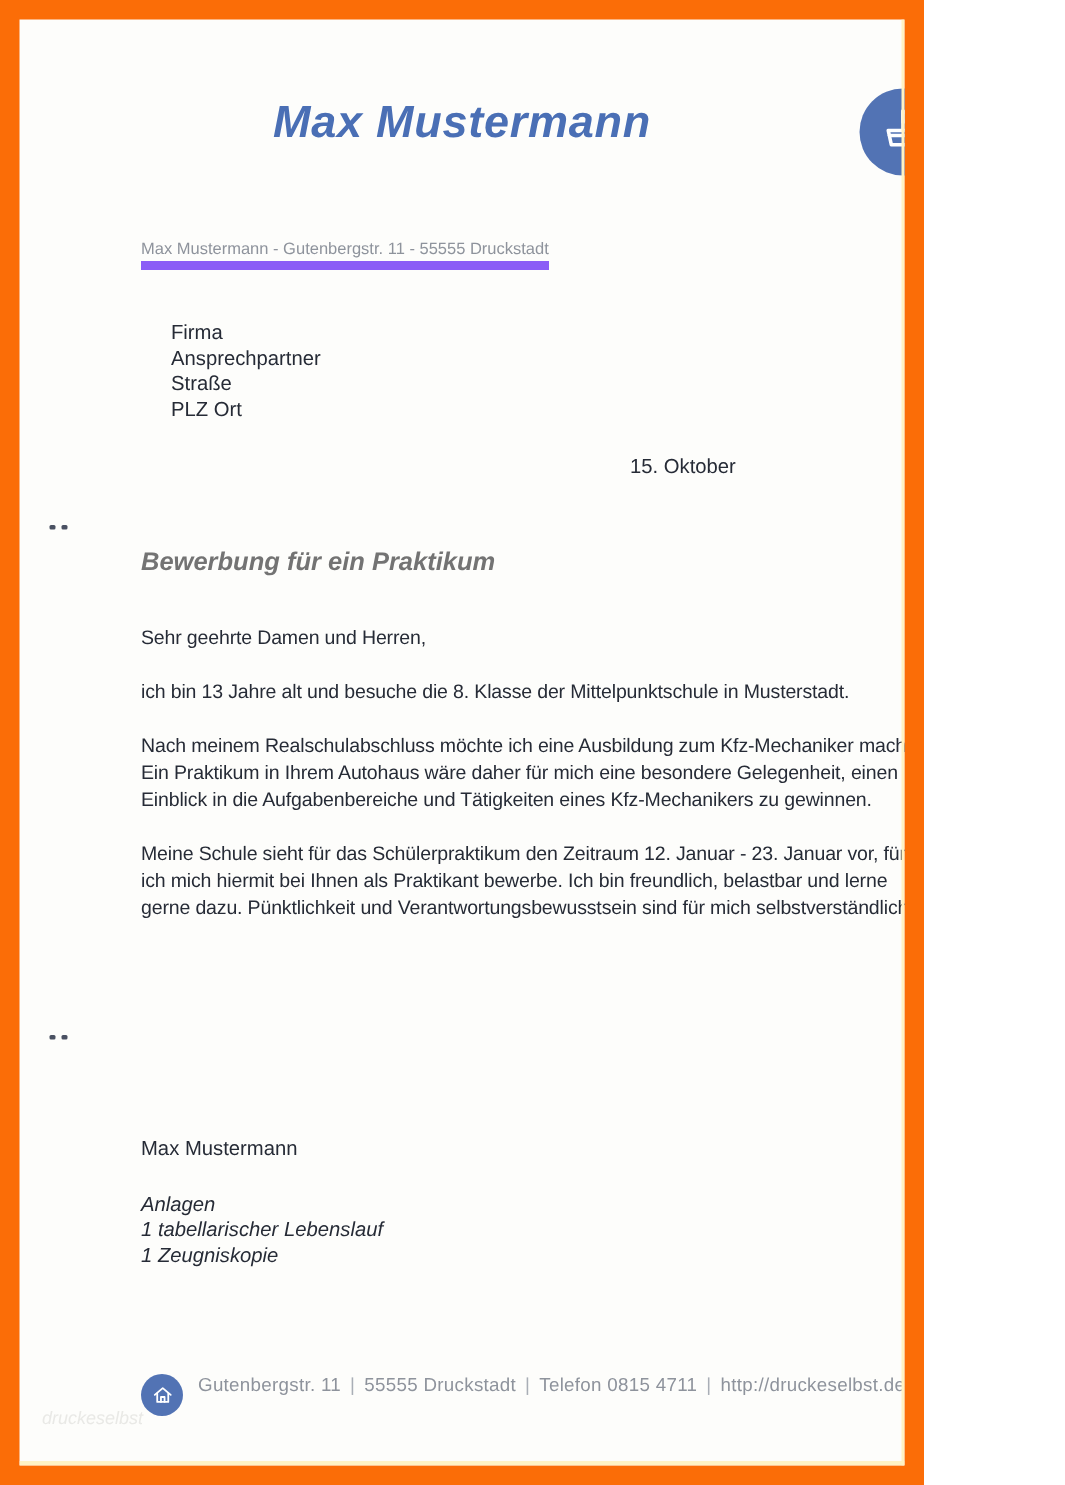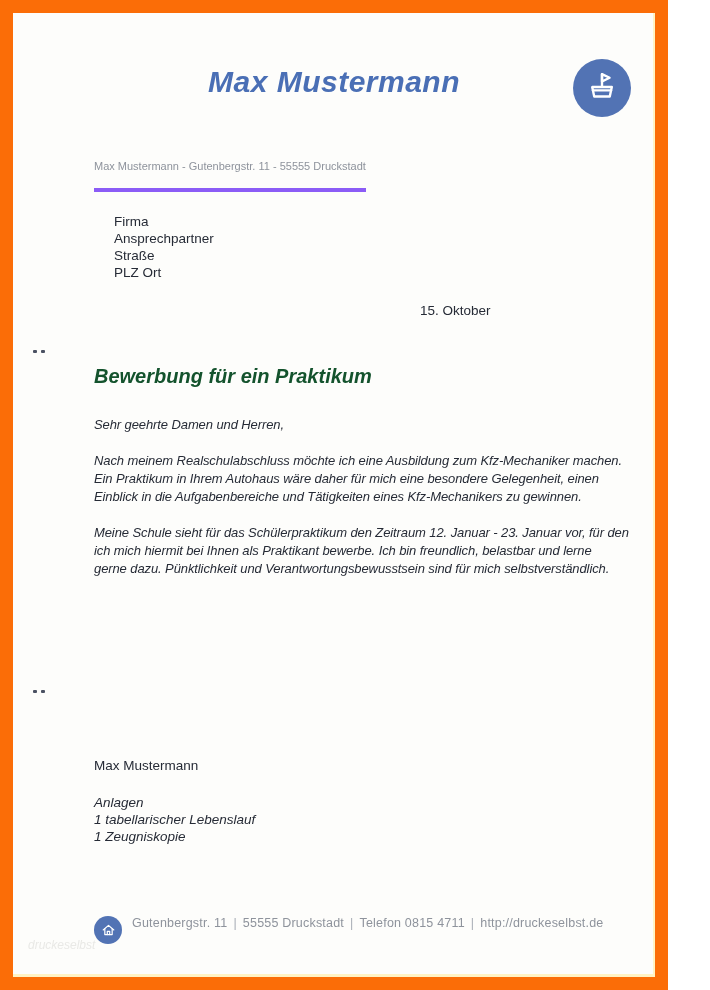--- a/index.html
+++ b/index.html
@@ -10,21 +10,21 @@
     --text-dark:#262b36;
     --text-gray:#8e939c;
     --watermark:#e9e9e6;
     --paper:#fdfdfb;
   }
   *{margin:0;padding:0;box-sizing:border-box;}
   html,body{background:#ffffff;}
   body{font-family:"Liberation Sans","DejaVu Sans",sans-serif;}
   .page{
     position:relative;
-    width:668px;height:990px;
+    width:616px;height:990px;
     border:13px solid var(--border-orange);
     background:var(--paper);
     overflow:hidden;
   }
   .page::after{ 
     content:"";position:absolute;inset:0;pointer-events:none;
     border-right:2px solid var(--inner-glow);
     border-bottom:3px solid var(--inner-glow);
   }
   
@@ -39,48 +39,47 @@
     position:absolute;left:560px;top:46px;width:58px;height:58px;
     background:var(--badge-blue);border-radius:50%;
     display:flex;align-items:center;justify-content:center;
   }
   .logo svg{width:38px;height:38px;}
   .sender{
     position:absolute;left:81px;top:147px;
     font-size:11px;color:var(--text-gray);
   }
   .sender span{
-    display:inline-block;border-bottom:4px solid #8b5cf6;padding-bottom:16px;
+    display:inline-block;border-bottom:6px solid #8b5cf6;padding-bottom:2px;
   }
   
   .recipient{
     position:absolute;left:81px;top:200px;
     font-size:13.5px;line-height:17px;color:var(--text-dark);margin-left:20px;
   }
   .date{
     position:absolute;left:407px;top:290px;
     font-size:13.5px;color:var(--text-dark);
   }
   
   .fold-mark{position:absolute;left:20px;display:flex;gap:4px;}
   .fold-mark.fm1{top:337px;}
   .fold-mark.fm2{top:677px;}
   .fold-mark i{display:block;width:4px;height:3px;background:#4a5162;border-radius:1px;}
   
   .subject{
     position:absolute;left:81px;top:352px;
-    font-size:20px;font-weight:bold;font-style:italic;
-    color:#14532d;
+    font-size:17px;font-weight:bold;font-style:italic;
+    color:#737373;
     text-align:right;
   }
   .body{
     position:absolute;left:81px;top:403px;width:602px;
     font-size:13px;line-height:18px;color:var(--text-dark);
     letter-spacing:-0.1px;
-    font-style:italic;
   }
   .body p{white-space:pre-line;margin-bottom:18px;}
   .signature{
     position:absolute;left:81px;top:745px;
     font-size:13.5px;color:var(--text-dark);
   }
   .enclosures{
     position:absolute;left:81px;top:781px;
     font-size:13.5px;line-height:17px;color:var(--text-dark);font-style:italic;
   }
@@ -140,20 +139,21 @@
     </div>
   <div class="fold-mark fm2">
       <i></i>
       <i></i>
     </div>
 
   <h2 class="subject">Bewerbung für ein Praktikum</h2>
 
   <div class="body">
     <p>Sehr geehrte Damen und Herren,</p>
+    <p>ich bin 13 Jahre alt und besuche die 8. Klasse der Mittelpunktschule in Musterstadt.</p>
     <p>Nach meinem Realschulabschluss möchte ich eine Ausbildung zum Kfz-Mechaniker machen.
 Ein Praktikum in Ihrem Autohaus wäre daher für mich eine besondere Gelegenheit, einen
 Einblick in die Aufgabenbereiche und Tätigkeiten eines Kfz-Mechanikers zu gewinnen.</p>
     <p>Meine Schule sieht für das Schülerpraktikum den Zeitraum 12. Januar - 23. Januar vor, für den
 ich mich hiermit bei Ihnen als Praktikant bewerbe. Ich bin freundlich, belastbar und lerne
 gerne dazu. Pünktlichkeit und Verantwortungsbewusstsein sind für mich selbstverständlich.</p>
   </div>
 
   <div class="signature">Max Mustermann</div>
 

